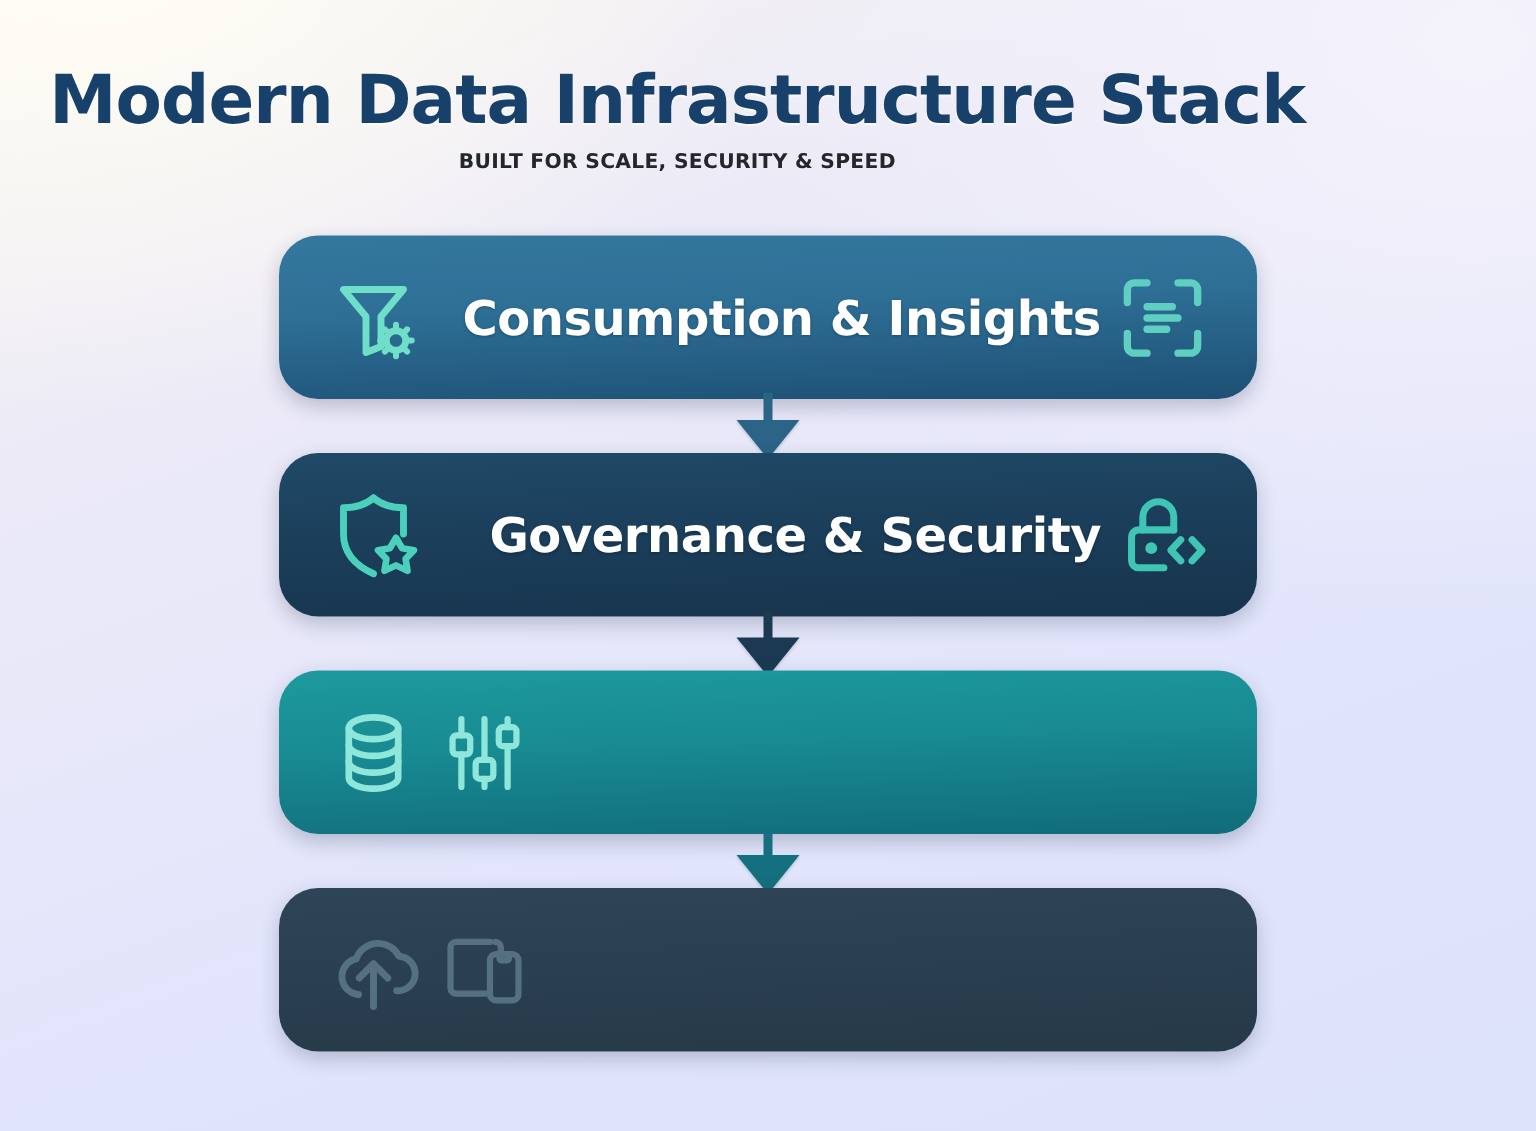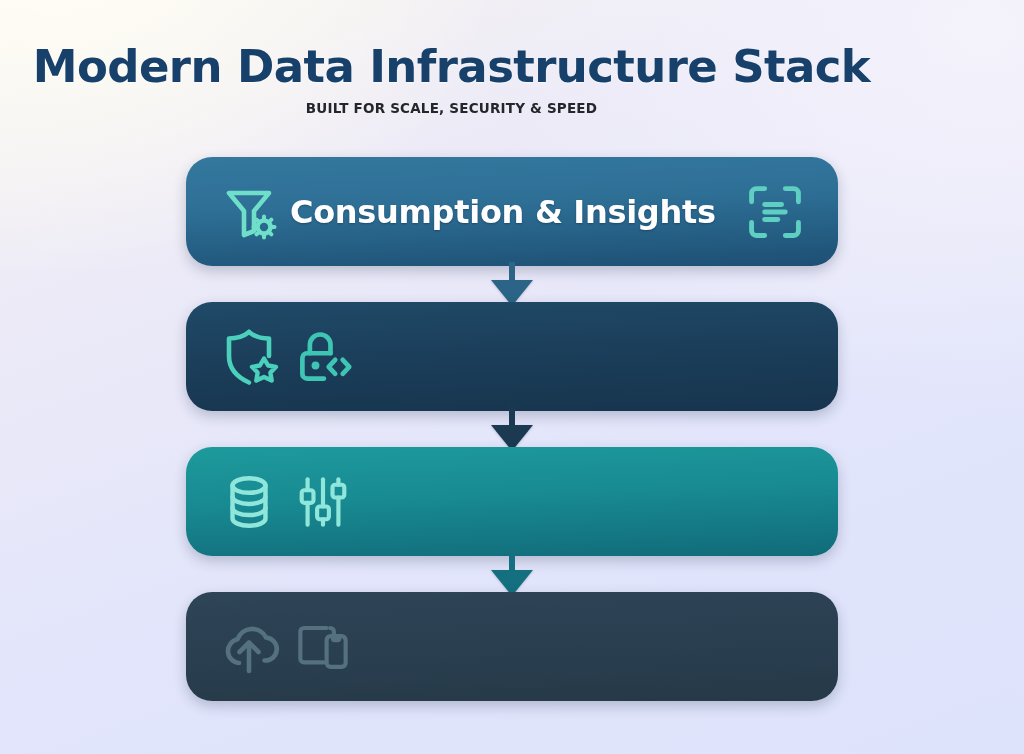--- a/index.html
+++ b/index.html
@@ -81,21 +81,21 @@
     align-items: center;
     justify-content: center;
     width: 74px;
     height: 74px;
   }
   .layer .icon-left  { margin-left: 26px; }
   .layer .icon-right { margin-right: 26px; }
 
   .layer .layer-label {
     flex: 1 1 auto;
-    text-align: left;
+    text-align: right;
     color: #ffffff;
     font-family: "DejaVu Sans", sans-serif;
     font-size: 32px;
     font-weight: bold;
     letter-spacing: -0.3px;
     line-height: 1;
     text-shadow: 0 1px 2px rgba(10,30,50,0.35);
     padding: 0 4px;
     white-space: nowrap;
   }
@@ -196,20 +196,21 @@
 
     <div class="layer-wrap">
       <div class="layer l2">
         <span class="icon-left">
           <svg width="64" height="64" viewBox="0 0 64 64" fill="none" stroke="#4bd0bb" stroke-width="4.6" stroke-linecap="round" stroke-linejoin="round">
             <path d="M32 7 C26 12 18 13.5 12 13.5 V31 C12 45 22 53 32 57.5"></path>
             <path d="M32 7 C38 12 46 13.5 52 13.5 V31"></path>
             <path d="M47 33.5 l4.1 7 7.9 1.3 -5.6 5.8 1.3 8 -7.7 -3.7 -7.7 3.7 1.3 -8 -5.6 -5.8 7.9 -1.3 Z" fill="none" stroke-width="4.4"></path>
           </svg>
         </span>
+        <span class="layer-label">Governance &amp; Security</span>
         <span class="icon-right">
           <svg width="60" height="60" viewBox="0 0 64 64" fill="none" stroke="#3fc5b4" stroke-width="5" stroke-linecap="round" stroke-linejoin="round">
             <path d="M18 28 V19 A11 11 0 0 1 40 19 V28"></path>
             <path d="M40 28 H15 A5 5 0 0 0 10 33 V50 A5 5 0 0 0 15 55 H33"></path>
             <circle cx="24" cy="41" r="4.2" fill="#3fc5b4" stroke="none"></circle>
             <path d="M45 35 L38 42.5 L45 50"></path>
             <path d="M53 35 L60 42.5 L53 50"></path>
           </svg>
         </span>
       </div>

